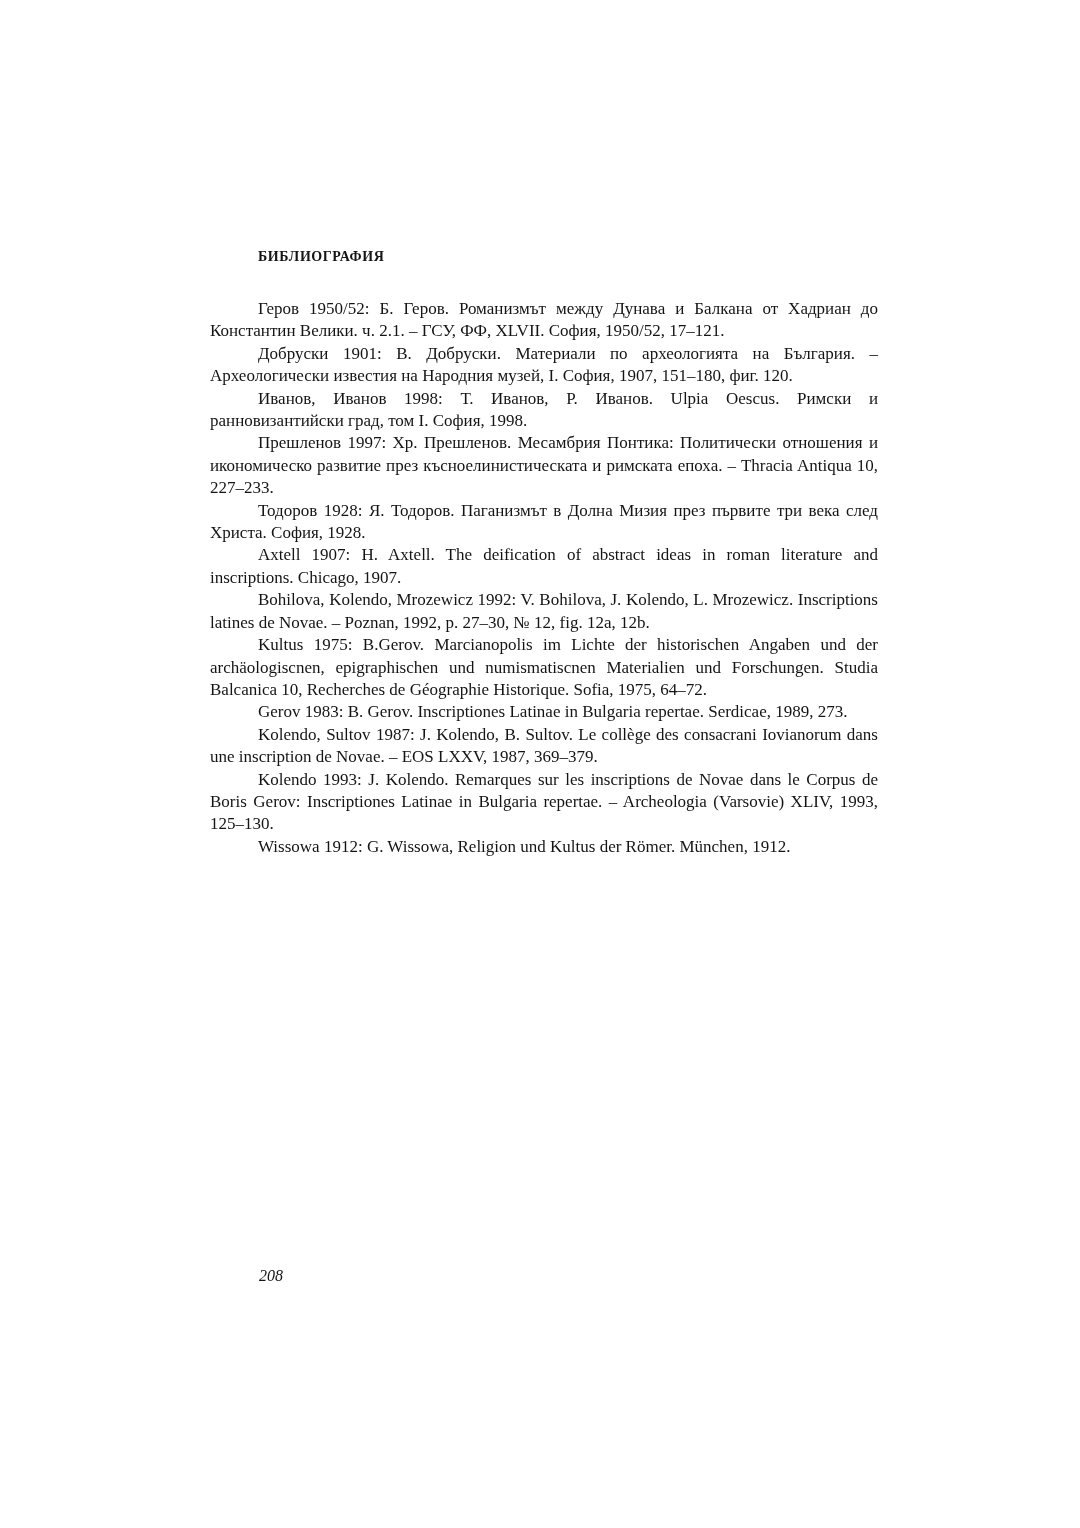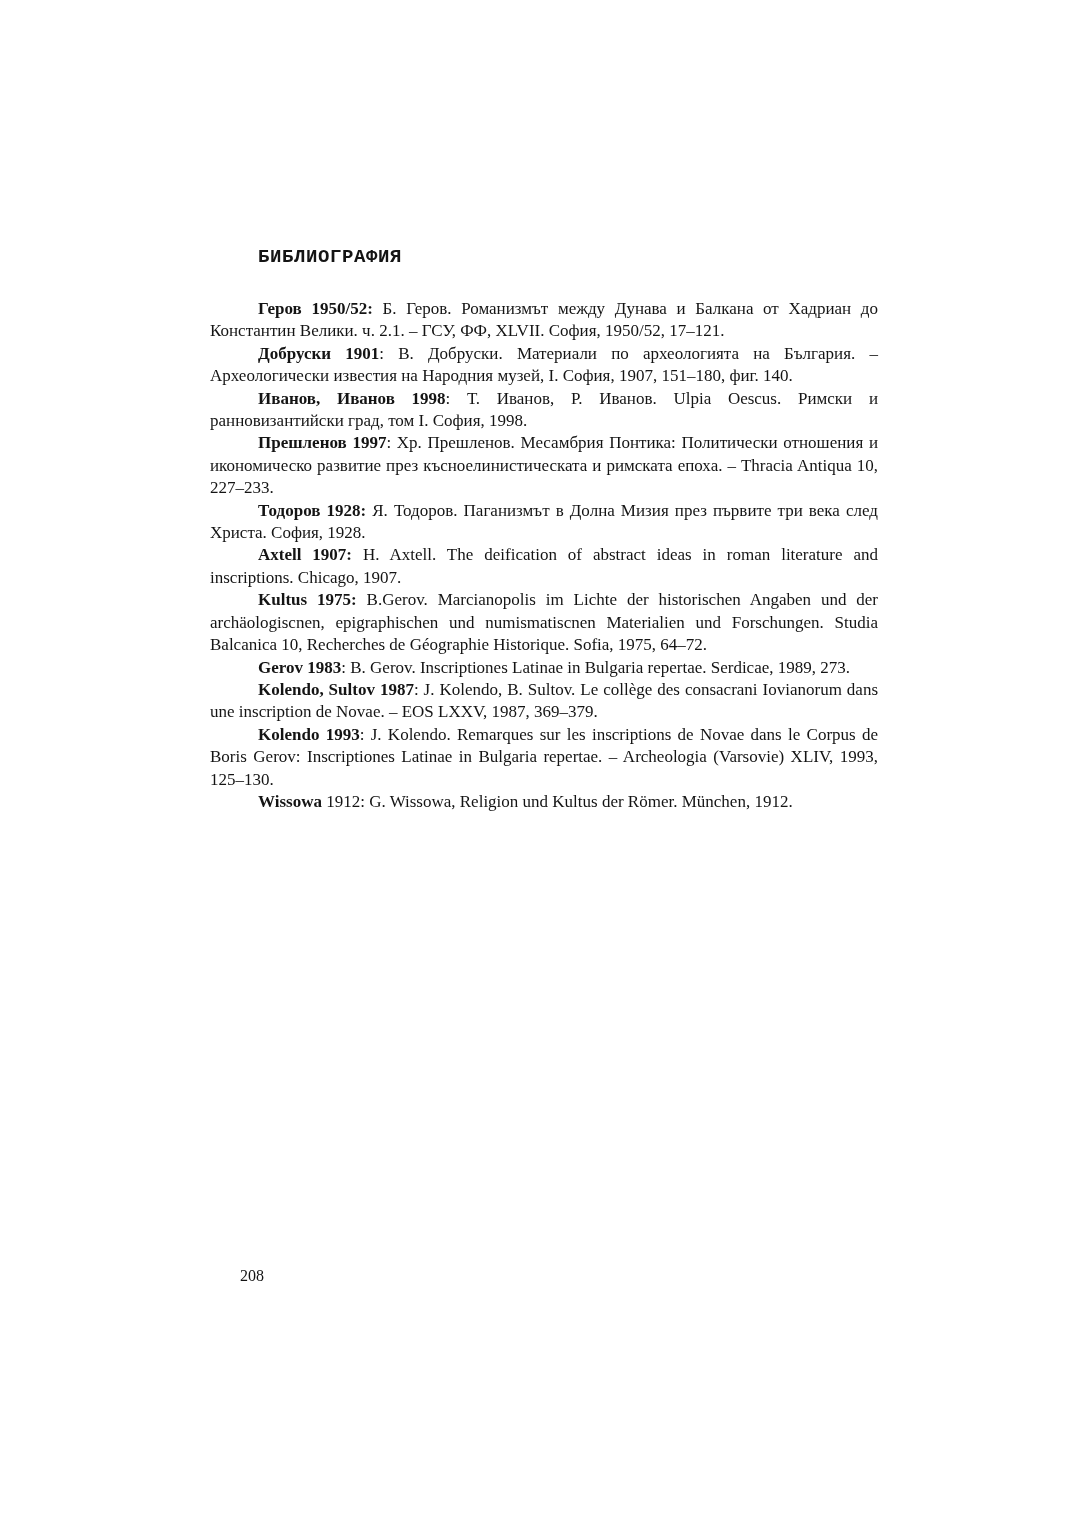--- a/index.html
+++ b/index.html
@@ -16,64 +16,65 @@
       overflow: hidden;
     }
     .text-block {
       position: absolute;
       left: 210px;
       top: 246px;
       width: 668px;
     }
     .title {
       font-weight: bold;
-      font-size: 19px;
+      font-size: 14px;
       letter-spacing: 0.6px;
       text-indent: 48px;
       margin: 0 0 30px 0;
       line-height: 22px;
-      font-family: Liberation Mono, monospace;
     }
     .entry {
       margin: 0;
       font-size: 17px;
       line-height: 22.4px;
       text-align: justify;
       text-indent: 48px;
     }
     .entry b {
-      font-weight: bold;
+      font-weight: normal;
     }
     .page-number {
       position: absolute;
-      left: 240px;
+      left: 259px;
       top: 1266px;
       font-size: 16px;
       line-height: 20px;
+      font-style: italic;
     }
   </style>
 </head>
 <body>
 
 <div class="text-block">
   <h1 class="title">БИБЛИОГРАФИЯ</h1>
 
   <p class="entry"><b>Геров 1950/52:</b><span> Б. Геров. Романизмът между Дунава и Балкана от Хадриан до Константин Велики. ч. 2.1. – ГСУ, ФФ, XLVII. София, 1950/52, 17–121.</span></p>
 
-  <p class="entry"><b>Добруски 1901</b><span>: В. Добруски. Материали по археологията на България. – Археологически известия на Народния музей, I. София, 1907, 151–180, фиг. 140.</span></p>
+  <p class="entry"><b>Добруски 1901</b><span>: В. Добруски. Материали по археологията на България. – Археологически известия на Народния музей, I. София, 1907, 151–180, фиг. 120.</span></p>
 
   <p class="entry"><b>Иванов, Иванов 1998</b><span>: Т. Иванов, Р. Иванов. Ulpia Oescus. Римски и ранновизантийски град, том I. София, 1998.</span></p>
 
 
   <p class="entry"><b>Прешленов 1997</b><span>: Хр. Прешленов. Месамбрия Понтика: Политически отношения и икономическо развитие през късноелинистическата и римската епоха. – Thracia Antiqua 10, 227–233.</span></p>
 
   <p class="entry"><b>Тодоров 1928:</b><span> Я. Тодоров. Паганизмът в Долна Мизия през първите три века след Христа. София, 1928.</span></p>
 
   <p class="entry"><b>Axtell 1907:</b><span> H. Axtell. The deification of abstract ideas in roman literature and inscriptions. Chicago, 1907.</span></p>
 
+  <p class="entry"><b>Bohilova, Kolendo, Mrozewicz 1992</b><span>: V. Bohilova, J. Kolendo, L. Mrozewicz. Inscriptions latines de Novae. – Poznan, 1992, p. 27–30, № 12, fig. 12a, 12b.</span></p>
 
 
   <p class="entry"><b>Kultus 1975:</b><span> B.Gerov. Marcianopolis im Lichte der historischen Angaben und der archäologiscnen, epigraphischen und numismatiscnen Materialien und Forschungen. Studia Balcanica 10, Recherches de Géographie Historique. Sofia, 1975, 64–72.</span></p>
 
   <p class="entry"><b>Gerov 1983</b><span>: B. Gerov. Inscriptiones Latinae in Bulgaria repertae. Serdicae, 1989, 273.</span></p>
 
   <p class="entry"><b>Kolendo, Sultov 1987</b><span>: J. Kolendo, B. Sultov. Le collège des consacrani Iovianorum dans une inscription de Novae. – EOS LXXV, 1987, 369–379.</span></p>
 
   <p class="entry"><b>Kolendo 1993</b><span>: J. Kolendo. Remarques sur les inscriptions de Novae dans le Corpus de Boris Gerov: Inscriptiones Latinae in Bulgaria repertae. – Archeologia (Varsovie) XLIV, 1993, 125–130.</span></p>
 

